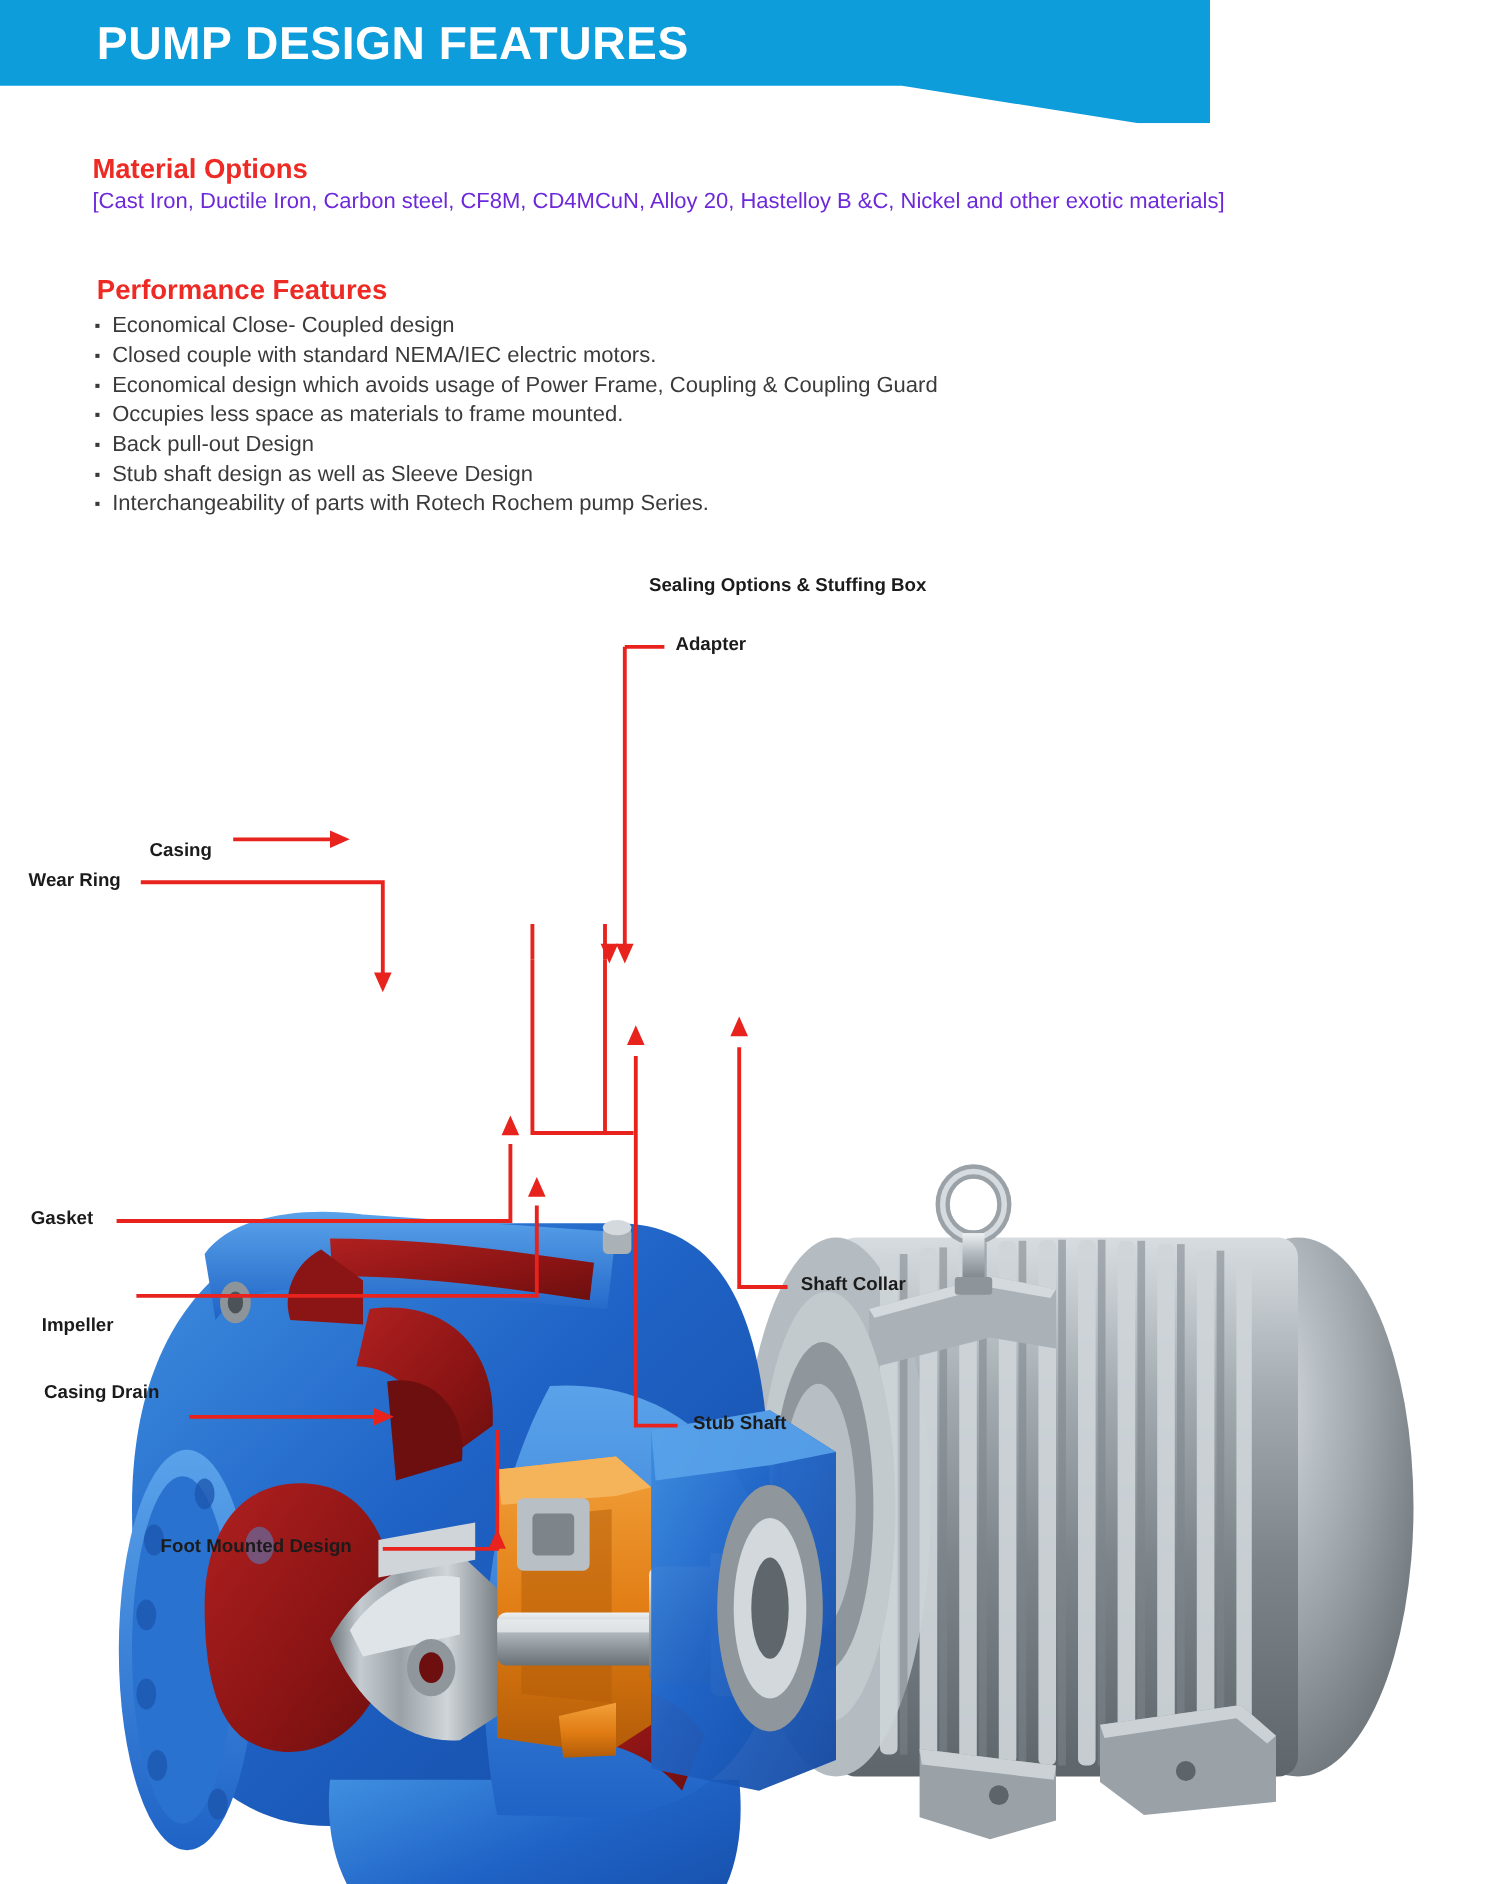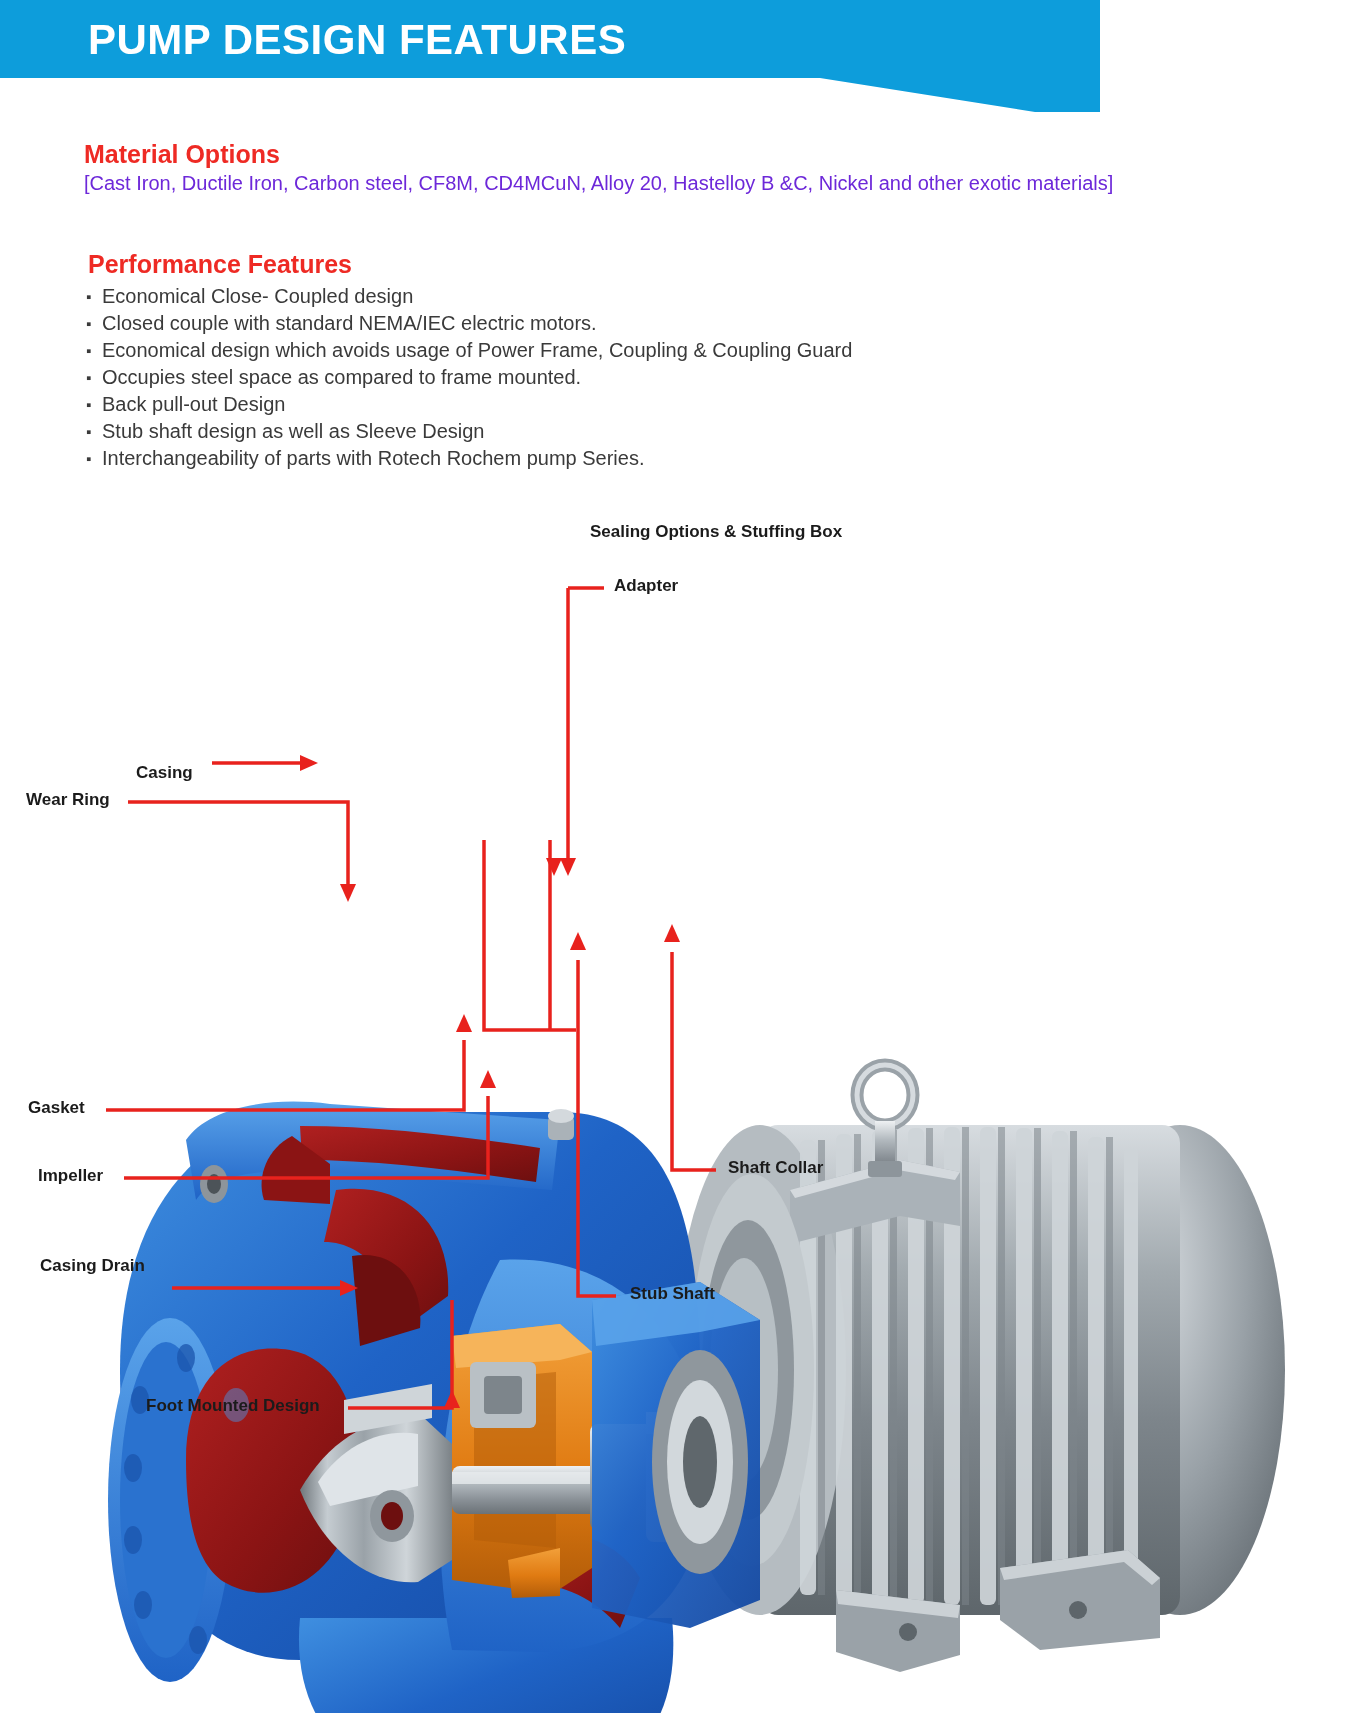--- a/index.html
+++ b/index.html
@@ -58,21 +58,21 @@
     <div class="bullet-row">
       <span class="bullet-mark">▪</span>
       <span class="bullet-text">Closed couple with standard NEMA/IEC electric motors.</span>
     </div>
     <div class="bullet-row">
       <span class="bullet-mark">▪</span>
       <span class="bullet-text">Economical design which avoids usage of Power Frame, Coupling &amp; Coupling Guard</span>
     </div>
     <div class="bullet-row">
       <span class="bullet-mark">▪</span>
-      <span class="bullet-text">Occupies steel space as compared to frame mounted.</span>
+      <span class="bullet-text">Occupies less space as materials to frame mounted.</span>
     </div>
     <div class="bullet-row">
       <span class="bullet-mark">▪</span>
       <span class="bullet-text">Back pull-out Design</span>
     </div>
     <div class="bullet-row">
       <span class="bullet-mark">▪</span>
       <span class="bullet-text">Stub shaft design as well as Sleeve Design</span>
     </div>
     <div class="bullet-row">
@@ -318,21 +318,21 @@
   <div class="callout-label" style="left:590px;top:22px;">Sealing Options &amp; Stuffing Box</div>
 
   <div class="callout-label" style="left:614px;top:76px;">Adapter</div>
 
   <div class="callout-label" style="left:136px;top:251px;margin-top:12px;">Casing</div>
 
   <div class="callout-label" style="left:26px;top:290px;">Wear Ring</div>
 
   <div class="callout-label" style="left:28px;top:598px;">Gasket</div>
 
-  <div class="callout-label" style="left:38px;top:666px;">Impeller</div>
+  <div class="callout-label" style="left:38px;top:695px;">Impeller</div>
 
   <div class="callout-label" style="left:40px;top:756px;text-align:center;">Casing Drain</div>
 
   <div class="callout-label" style="left:146px;top:896px;">Foot Mounted Design</div>
 
   <div class="callout-label" style="left:728px;top:658px;">Shaft Collar</div>
 
   <div class="callout-label" style="left:630px;top:784px;">Stub Shaft</div>
 </div>
 

